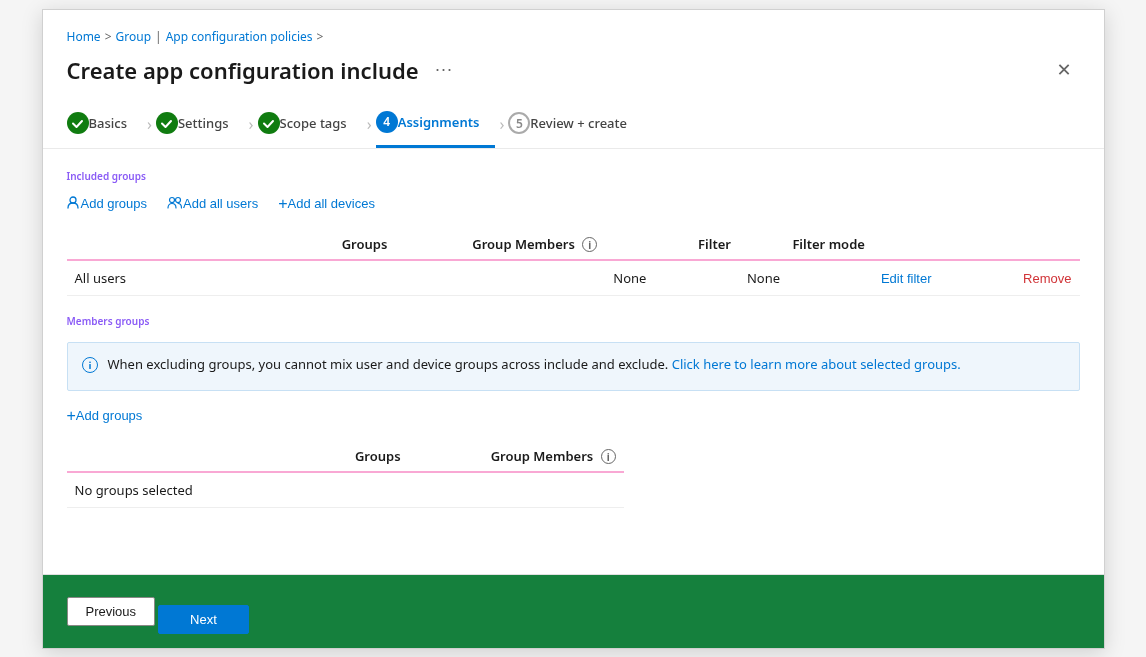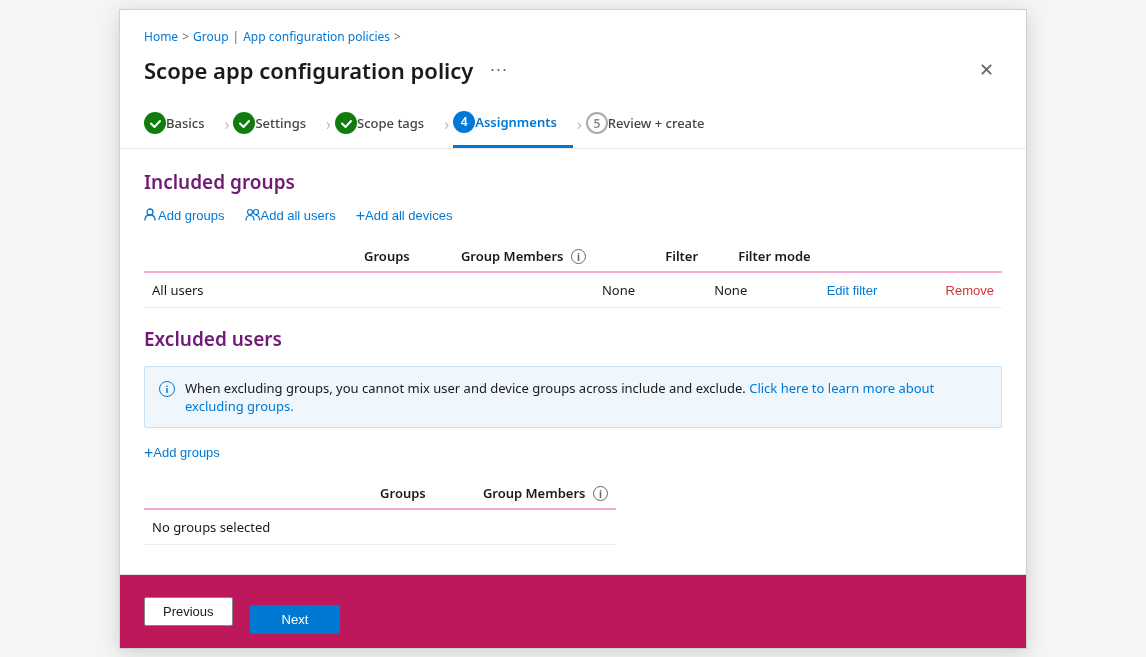--- a/index.html
+++ b/index.html
@@ -7,21 +7,21 @@
       font-family: 'Segoe UI', system-ui, -apple-system, sans-serif;
       font-size: 13px;
       background: #f5f5f5;
       display: flex;
       align-items: center;
       justify-content: center;
       min-height: 100vh;
     }
     .modal {
       background: #fff;
-      width: 908px;
+      width: 1063px;
       min-height: 640px;
       border: 1px solid #d0d0d0;
       box-shadow: 0 4px 20px rgba(0,0,0,0.15);
       display: flex;
       flex-direction: column;
       position: relative;
     }
     .modal-header {
       padding: 18px 24px 0 24px;
       border-bottom: 1px solid #eaeaea;
@@ -128,22 +128,22 @@
       margin: 0 4px;
       font-size: 16px;
     }
     
     .modal-body {
       padding: 20px 24px;
       flex: 1;
       overflow-y: auto;
     }
     .section-title {
-      color: #701a75;
-      font-size: 19px;
+      color: #8b5cf6;
+      font-size: 10px;
       font-weight: 600;
       margin-bottom: 10px;
     }
     .action-row {
       display: flex;
       align-items: center;
       gap: 20px;
       margin-bottom: 14px;
     }
     .action-btn {
@@ -239,22 +239,22 @@
       font-weight: bold;
       cursor: default;
       margin-left: 4px;
     }
     
     .modal-footer {
       padding: 14px 24px;
       border-top: 1px solid #e0e0e0;
       display: flex;
       align-items: center;
-      gap: 17px;
-      background: #be185d;
+      gap: 3px;
+      background: #15803d;
     }
     .btn-secondary {
       background: #fff;
       border: 1px solid #8a8886;
       color: #1a1a1a;
       padding: 6px 18px;
       font-size: 13px;
       cursor: pointer;
       border-radius: 2px;
     }
@@ -284,21 +284,21 @@
     <div class="breadcrumb">
       <a>Home</a>
       <span class="sep">&gt;</span>
       <a>Group</a>
       <span class="sep">|</span>
       <a>App configuration policies</a>
       <span class="sep">&gt;</span>
     </div>
     <div class="title-row">
       <div class="title-row-left">
-        <span class="page-title">Scope app configuration policy</span>
+        <span class="page-title">Create app configuration include</span>
         <button class="more-btn">···</button>
       </div>
       <button class="close-btn">✕</button>
     </div>
 
     <div class="steps-row">
       <div class="step">
         <div class="step-icon completed">
           <svg width="13" height="13" viewBox="0 0 13 13" fill="none">
               <path d="M2 6.5L5.5 10L11 4" stroke="white" stroke-width="2" stroke-linecap="round" stroke-linejoin="round"></path>
@@ -396,32 +396,32 @@
             </td>
             <td>
               <button class="danger-link">Remove</button>
             </td>
           </tr>
         </tbody>
       </table>
     </div>
 
     <div class="excluded-section">
-      <div class="section-title">Excluded users</div>
+      <div class="section-title">Members groups</div>
       <div class="info-box">
         <span class="info-icon">
           <svg width="16" height="16" viewBox="0 0 16 16" fill="none">
               <circle cx="8" cy="8" r="7.5" stroke="#0078d4" stroke-width="1"></circle>
               <rect x="7.25" y="7" width="1.5" height="5" rx="0.5" fill="#0078d4"></rect>
               <rect x="7.25" y="4.5" width="1.5" height="1.5" rx="0.5" fill="#0078d4"></rect>
             </svg>
         </span>
         <span class="info-text">
           <span>When excluding groups, you cannot mix user and device groups across include and exclude.</span>
-          <a class="link-btn">Click here to learn more about excluding groups.</a>
+          <a class="link-btn">Click here to learn more about selected groups.</a>
         </span>
       </div>
       <div class="action-row">
         <button class="action-btn">
           <span style="font-size:16px; font-weight:300;">+</span>
           <span>Add groups</span>
         </button>
       </div>
       <table class="data-table excluded-groups-table">
         <thead>

